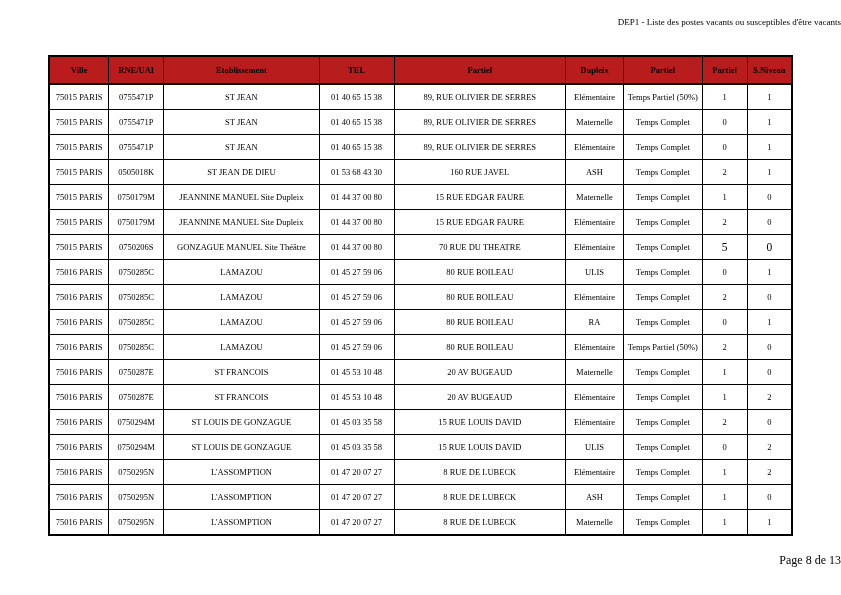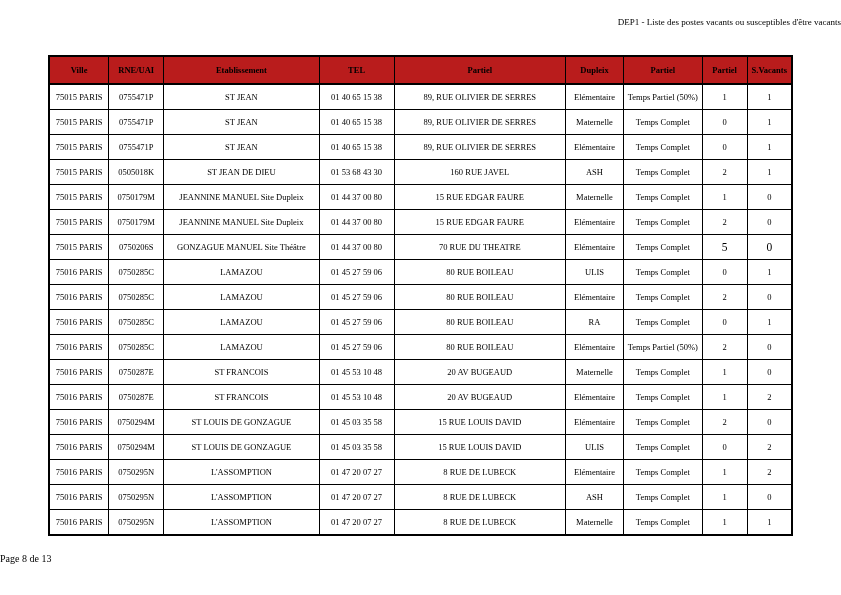--- a/index.html
+++ b/index.html
@@ -57,22 +57,22 @@
     background: #ffffff;
   }
   table.postes td.big-num {
     font-size: 11.5px;
   }
   .page-footer {
     position: absolute;
     top: 553px;
     left: 0;
     width: 100%;
-    text-align: left;
-    font-size: 10px;
+    text-align: right;
+    font-size: 12px;
   }
 </style>
 </head>
 <body>
 
 <div class="page">
 
   <div class="doc-title">
     <div>DEP1 - Liste des postes vacants ou susceptibles d'être vacants</div>
   </div>
@@ -92,21 +92,21 @@
     <thead>
       <tr>
         <th>Ville</th>
         <th>RNE/UAI</th>
         <th>Etablissement</th>
         <th>TEL</th>
         <th>Partiel</th>
         <th>Dupleix</th>
         <th>Partiel</th>
         <th>Partiel</th>
-        <th>S.Vacants</th>
+        <th>S.Niveau</th>
       </tr>
     </thead>
     <tbody>
         <tr>
           <td>75015 PARIS</td>
           <td>0755471P</td>
           <td>ST JEAN</td>
           <td>01 40 65 15 38</td>
           <td>89, RUE OLIVIER DE SERRES</td>
           <td>Elémentaire</td>

